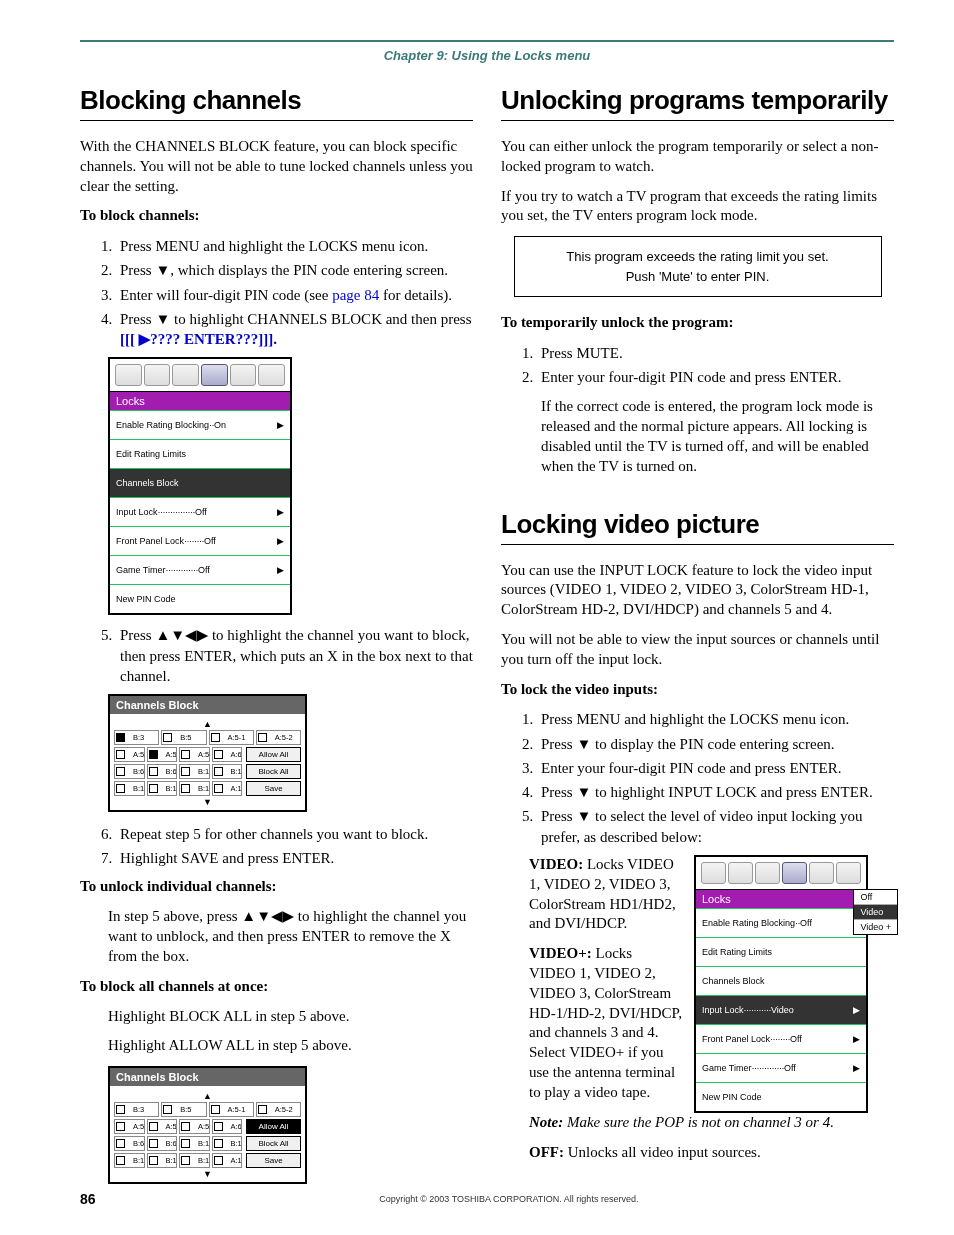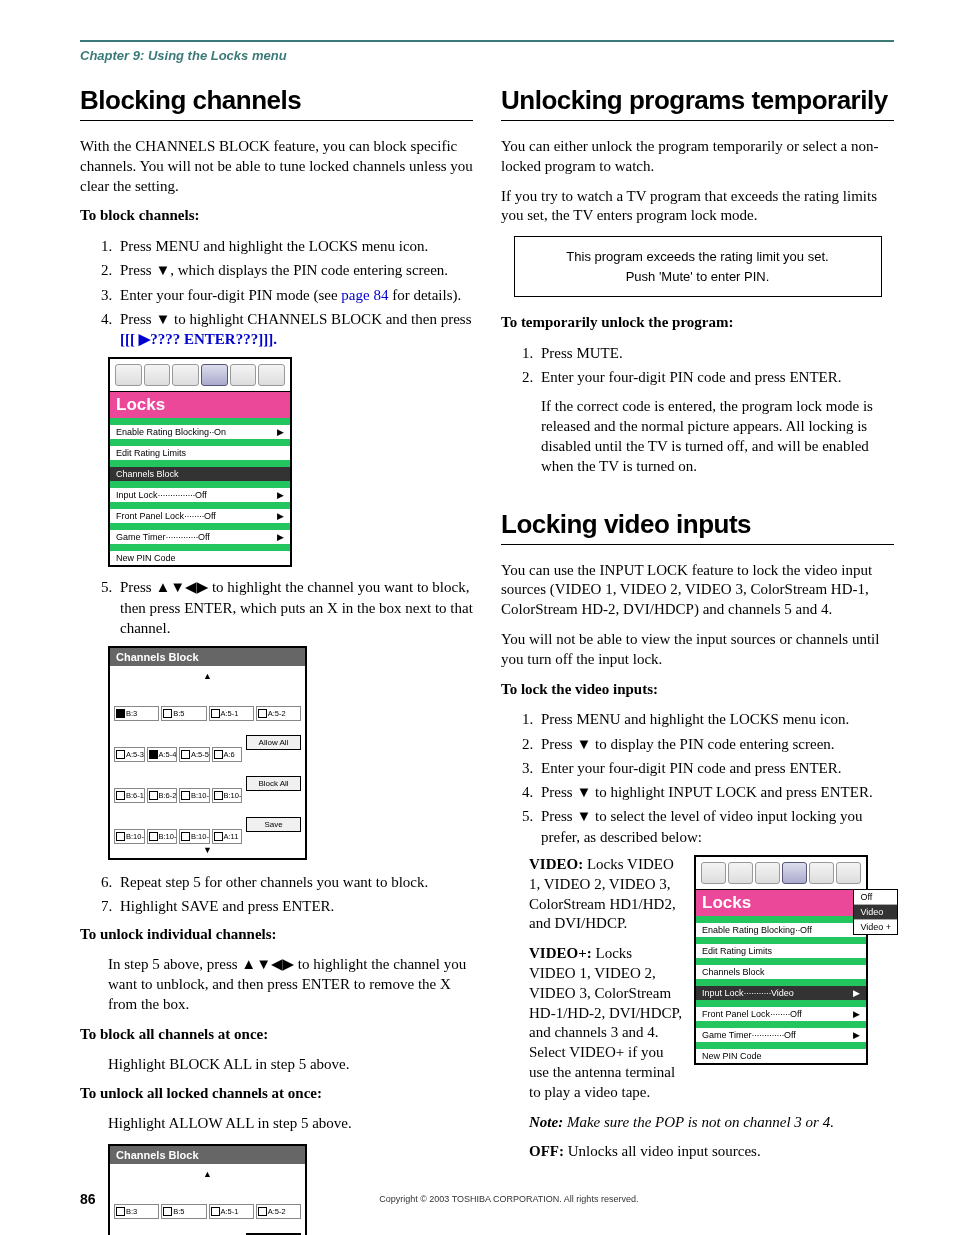--- a/index.html
+++ b/index.html
@@ -10,21 +10,21 @@
   html,body{margin:0;padding:0;background:#fff}
   body{
     width:954px;height:1235px;
     font-family:"Times New Roman",serif;
     color:#000;position:relative;
   }
   .page{padding:40px 60px 0 80px}
   .top-bar{background:var(--teal);height:2px;margin-bottom:6px}
   .chapter{
     color:var(--teal);font-style:italic;font-weight:bold;
-    font-family:Arial,Helvetica,sans-serif;
+    text-align:center;font-family:Arial,Helvetica,sans-serif;
     font-size:13px;margin-bottom:22px
   }
   .cols{display:flex;gap:28px}
   .col{flex:1;min-width:0}
   h1{
     font-family:Arial,Helvetica,sans-serif;font-weight:bold;
     font-size:26px;margin:0 0 4px 0;letter-spacing:-.5px
   }
   .hrule{border-bottom:1px solid #000;margin:2px 0 16px 0}
   p{font-size:15px;line-height:1.32;margin:0 0 10px 0}
@@ -40,45 +40,45 @@
     width:180px;border:2px solid #000;font-family:Arial,sans-serif;
     font-size:9px;margin:6px 0 10px 28px;background:#fff
   }
   .menu-tabs{display:flex;gap:2px;padding:5px;border-bottom:1px solid #000}
   .menu-tab{
     flex:1;height:20px;border:1px solid #999;border-radius:3px;
     background:linear-gradient(#f4f4f4,#ddd);
   }
   .menu-tab.sel{background:linear-gradient(#dde,#aac);border-color:#557}
   .menu-title{
-    background:#ec4899;color:#fff;font-weight:bold;padding:3px 6px;
-    font-size:17px
+    background:#a21caf;color:#fff;font-weight:normal;padding:3px 6px;
+    font-size:11px
   }
   .menu-row{
-    padding:2px 6px;border-top:7px solid #22c55e;display:flex;
+    padding:9px 6px;border-top:1px solid #22c55e;display:flex;
     justify-content:space-between;align-items:flex-start;white-space:nowrap
   }
   .menu-row.sel{background:#333;color:#fff}
   .dots{letter-spacing:-.5px}
 
   
   .cb-fig{
     width:195px;border:2px solid #000;font-family:Arial,sans-serif;
     font-size:8px;margin:6px 0 12px 28px;background:#fff
   }
   .cb-title{
     background:#666;color:#fff;font-weight:bold;padding:3px 6px;
     font-size:11px
   }
   .cb-body{padding:6px 4px 4px 4px}
   .cb-arrow{text-align:center;font-size:9px;line-height:8px}
   .cb-row{display:flex;align-items:center;gap:2px;margin:2px 0}
   .cb-cell{
     border:1px solid #888;flex:1;padding:2px 1px;text-align:left;
-    display:flex;align-items:center;gap:1px;min-width:0;overflow:hidden;white-space:nowrap;font-size:7.5px;margin-top:24px;
+    display:flex;align-items:center;gap:8px;min-width:0;overflow:hidden;white-space:nowrap;font-size:7.5px;
   }
   .cb-box{width:7px;height:7px;border:1px solid #000;flex:none}
   .cb-box.x{background:#000}
   .cb-btn{
     border:1px solid #000;padding:2px 4px;font-size:8px;flex:none;width:45px;
     text-align:center;background:#f0f0f0;margin-left:2px
   }
   .cb-btn.sel{background:#000;color:#fff}
 
   
@@ -126,21 +126,21 @@
 
       <p>With the CHANNELS BLOCK feature, you can block specific channels. You will not be able to tune locked channels unless you clear the setting.</p>
 
       <p class="b">To block channels:</p>
       <ol>
         <li>Press MENU and highlight the LOCKS menu icon.</li>
         <li>
           <span>Press </span><span class="arw">▼</span><span>, which displays the PIN code entering screen.</span>
         </li>
         <li>
-          <span>Enter your four-digit PIN mode (see </span><span class="link">page 84</span><span> for details).</span>
+          <span>Enter will four-digit PIN code (see </span><span class="link">page 84</span><span> for details).</span>
         </li>
         <li>
           <span>Press </span><span class="arw">▼</span><span> to highlight CHANNELS BLOCK and then press </span>
           <span class="emph">[[[ ▶???? ENTER???]]].</span>
         </li>
       </ol>
 
       <div class="menu-fig">
         <div class="menu-tabs">
           <div class="menu-tab"></div>
@@ -280,21 +280,20 @@
       </ol>
 
       <p class="b">To unlock individual channels:</p>
       <p class="indent">
         <span>In step 5 above, press </span><span class="arw">▲▼◀▶</span><span> to highlight the channel you want to unblock, and then press ENTER to remove the X from the box.</span>
       </p>
 
       <p class="b">To block all channels at once:</p>
       <p class="indent">Highlight BLOCK ALL in step 5 above.</p>
 
-      <p class="b">To unlock all locked channels at once:</p>
       <p class="indent">Highlight ALLOW ALL in step 5 above.</p>
 
       <div class="cb-fig">
         <div class="cb-title">Channels Block</div>
         <div class="cb-body">
           <div class="cb-arrow">▲</div>
           <div id="cb2-grid">
               <div class="cb-row">
                 <div class="cb-cell">
                   <span class="cb-box"></span>
@@ -393,21 +392,21 @@
       <ol>
         <li>Press MUTE.</li>
         <li>
           <span>Enter your four-digit PIN code and press ENTER.</span>
           <p style="margin-top:10px">If the correct code is entered, the program lock mode is released and the normal picture appears. All locking is disabled until the TV is turned off, and will be enabled when the TV is turned on.</p>
         </li>
       </ol>
 
       <div style="height:22px"></div>
 
-      <h1>Locking video inputs</h1>
+      <h1>Locking video picture</h1>
       <div class="hrule"></div>
 
       <p>You can use the INPUT LOCK feature to lock the video input sources (VIDEO 1, VIDEO 2, VIDEO 3, ColorStream HD-1, ColorStream HD-2, DVI/HDCP) and channels 5 and 4.</p>
       <p>You will not be able to view the input sources or channels until you turn off the input lock.</p>
 
       <p class="b">To lock the video inputs:</p>
       <ol>
         <li>Press MENU and highlight the LOCKS menu icon.</li>
         <li><span>Press </span><span class="arw">▼</span><span> to display the PIN code entering screen.</span></li>
         <li>Enter your four-digit PIN code and press ENTER.</li>

